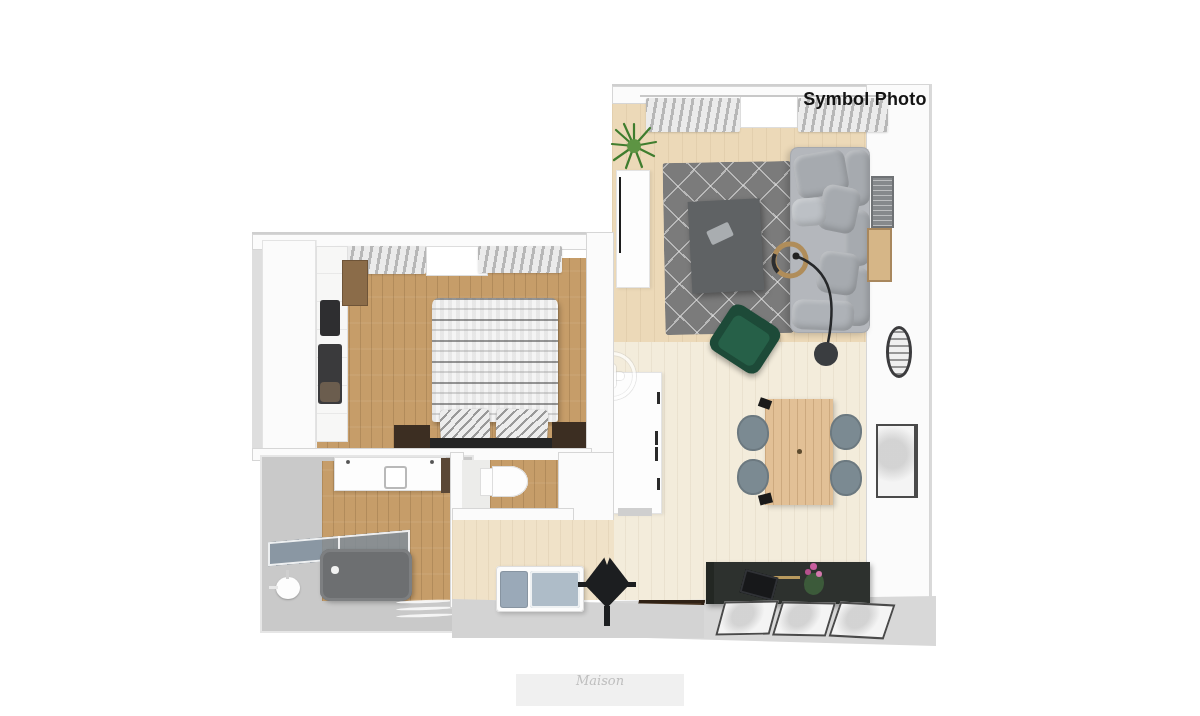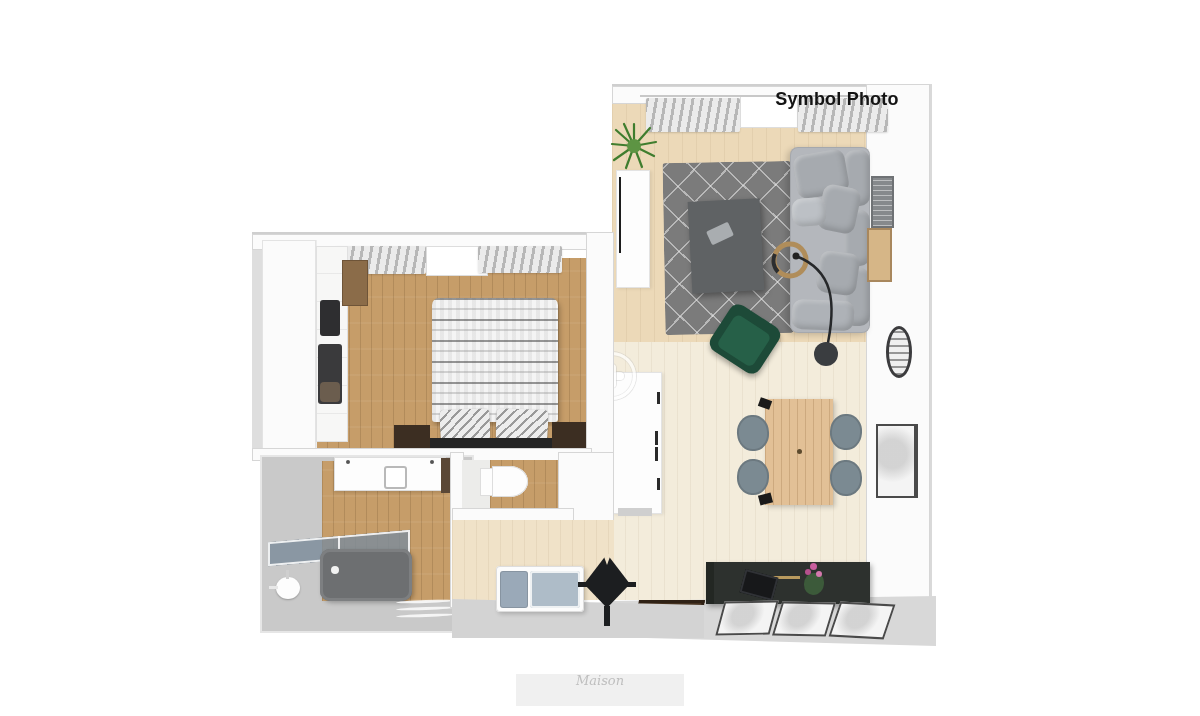--- a/index.html
+++ b/index.html
@@ -225,21 +225,21 @@
   <div class="abs" style="left:530px;top:571px;width:50px;height:37px;background:#aebcc8;border-radius:3px;box-shadow:inset 0 0 0 2px #eef1f3;"></div>
   <div class="abs" style="left:578px;top:552px;width:58px;height:74px;">
     <svg width="58" height="74">
       <polygon points="29,2 52,32 29,56 6,32" fill="#1c1e20"></polygon>
       <rect x="0" y="30" width="58" height="5" fill="#1c1e20"></rect>
       <rect x="26" y="54" width="6" height="20" fill="#1c1e20"></rect>
       <polygon points="25,2 29,13 33,2" fill="#f0e2c8"></polygon>
     </svg>
   </div>
 
-  <div class="abs caption" style="left:752px;top:88px;width:170px;">
+  <div class="abs caption" style="left:780px;top:88px;width:170px;">
     <div>Symbol Photo</div>
   </div>
 
   <div class="abs footer-box" style="left:516px;top:674px;width:168px;height:32px;">
     <div class="footer-brand">Maison</div>
     <div class="footer-line"></div>
   </div>
 
 </div>
 

